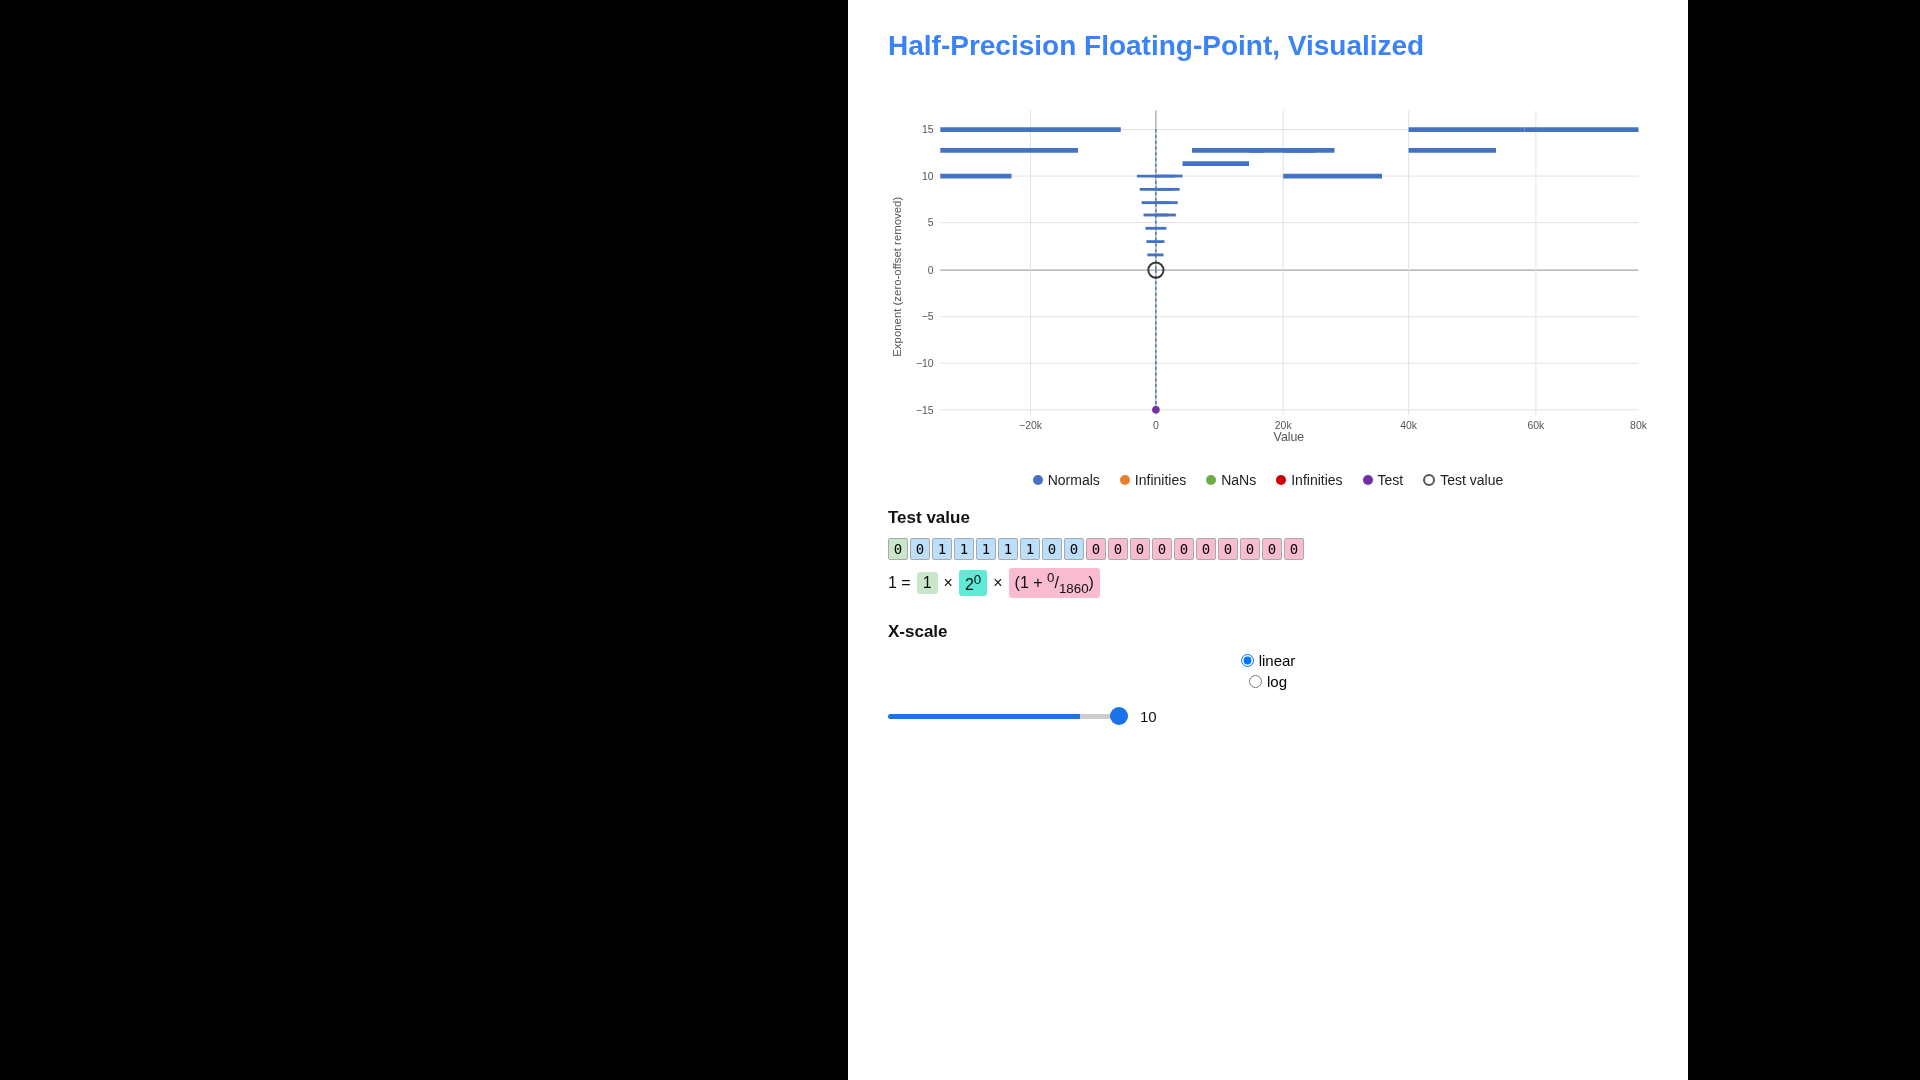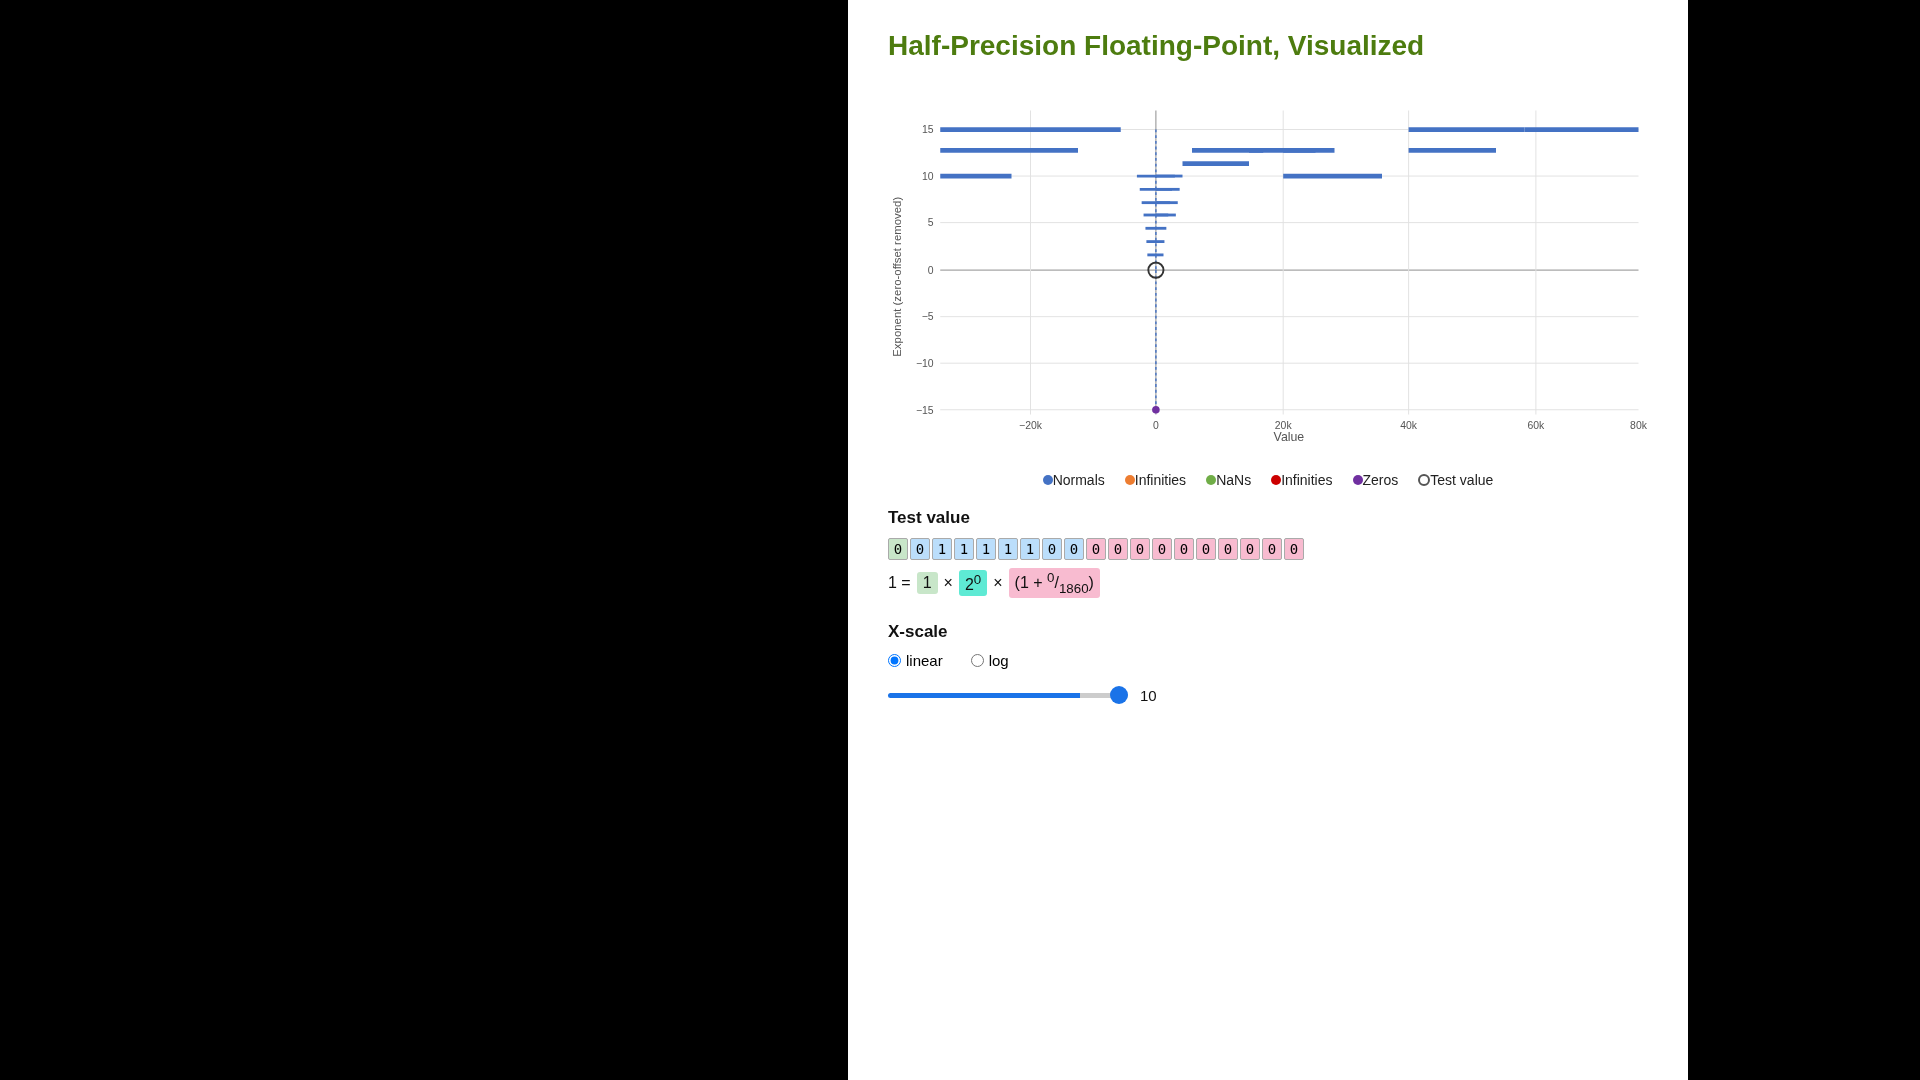--- a/index.html
+++ b/index.html
@@ -17,21 +17,21 @@
       min-height: 1080px;
       padding: 30px 40px 60px 40px;
       margin-left: 0;
       position: relative;
       left: 308px;
     }
     .page-title {
       font-size: 28px;
       font-weight: 700;
       margin-bottom: 20px;
-      color: #4d7c0f;
+      color: #3b82f6;
     }
     .chart-area {
       position: relative;
       width: 100%;
       height: 380px;
       margin-bottom: 10px;
     }
     .chart-svg {
       width: 100%;
       height: 100%;
@@ -42,20 +42,21 @@
       align-items: center;
       gap: 20px;
       justify-content: center;
       margin: 8px 0 20px 0;
       font-size: 14px;
       color: #222;
     }
     .legend-item {
       display: flex;
       align-items: center;
+      gap: 5px;
     }
     .legend-dot {
       width: 10px;
       height: 10px;
       border-radius: 50%;
       display: inline-block;
     }
     .legend-circle {
       width: 12px;
       height: 12px;
@@ -108,22 +109,23 @@
     }
     .formula-sign { background: #c8e6c9; }
     .formula-exp  { background: #5eead4; }
     .formula-mant { background: #f8bbd0; }
     .xscale-section {
       margin-bottom: 18px;
     }
     .radio-row {
       display: flex;
       align-items: center;
-      gap: 28px;
+      gap: 4px;
       margin-bottom: 4px;
+      flex-direction: column;
     }
     .radio-label {
       display: flex;
       align-items: center;
       gap: 5px;
       font-size: 15px;
       cursor: pointer;
     }
     .hint-text {
       font-size: 13px;
@@ -260,21 +262,21 @@
     <div class="legend-item">
       <span class="legend-dot" style="background:#70ad47"></span>
       <span>NaNs</span>
     </div>
     <div class="legend-item">
       <span class="legend-dot" style="background:#cc0000"></span>
       <span>Infinities</span>
     </div>
     <div class="legend-item">
       <span class="legend-dot" style="background:#7030a0"></span>
-      <span>Zeros</span>
+      <span>Test</span>
     </div>
     <div class="legend-item">
       <span class="legend-circle"></span>
       <span>Test value</span>
     </div>
   </div>
 
   <div class="test-value-section">
     <div class="section-title">Test value</div>
 

